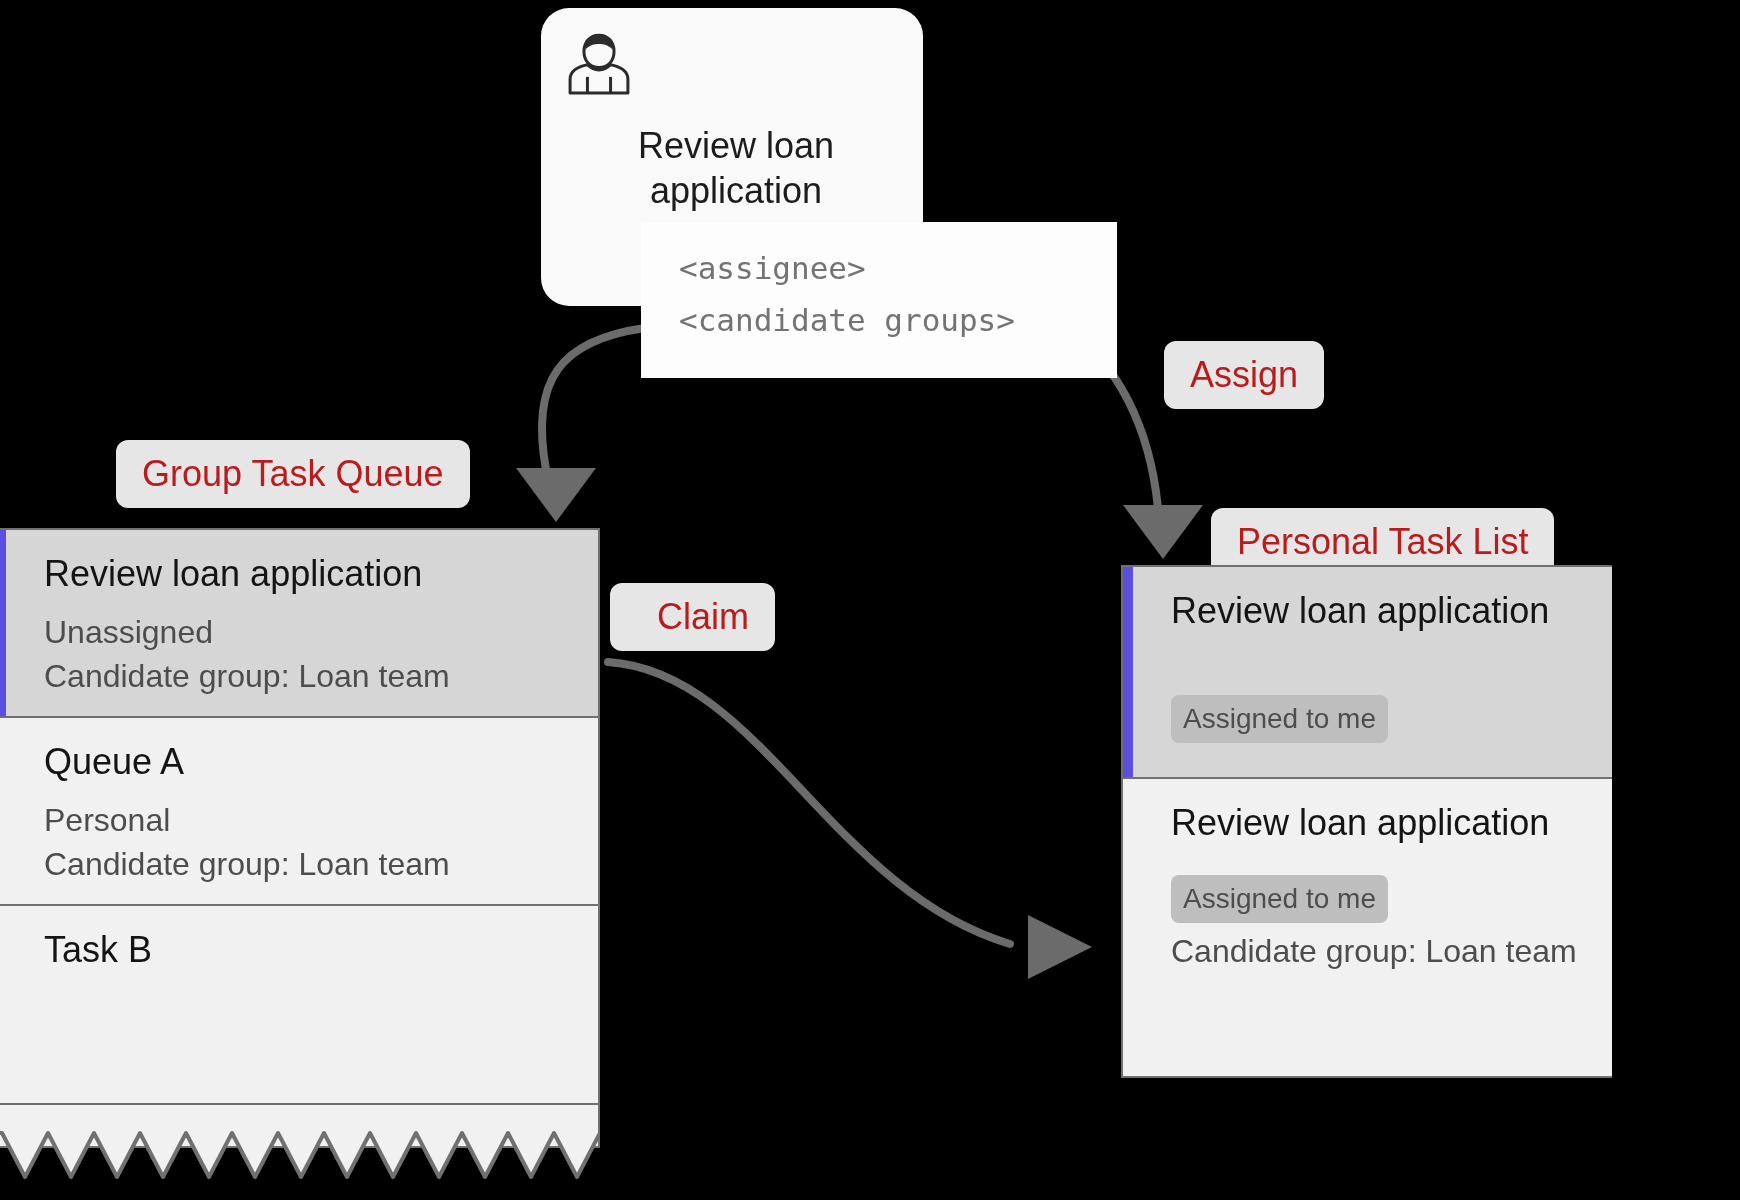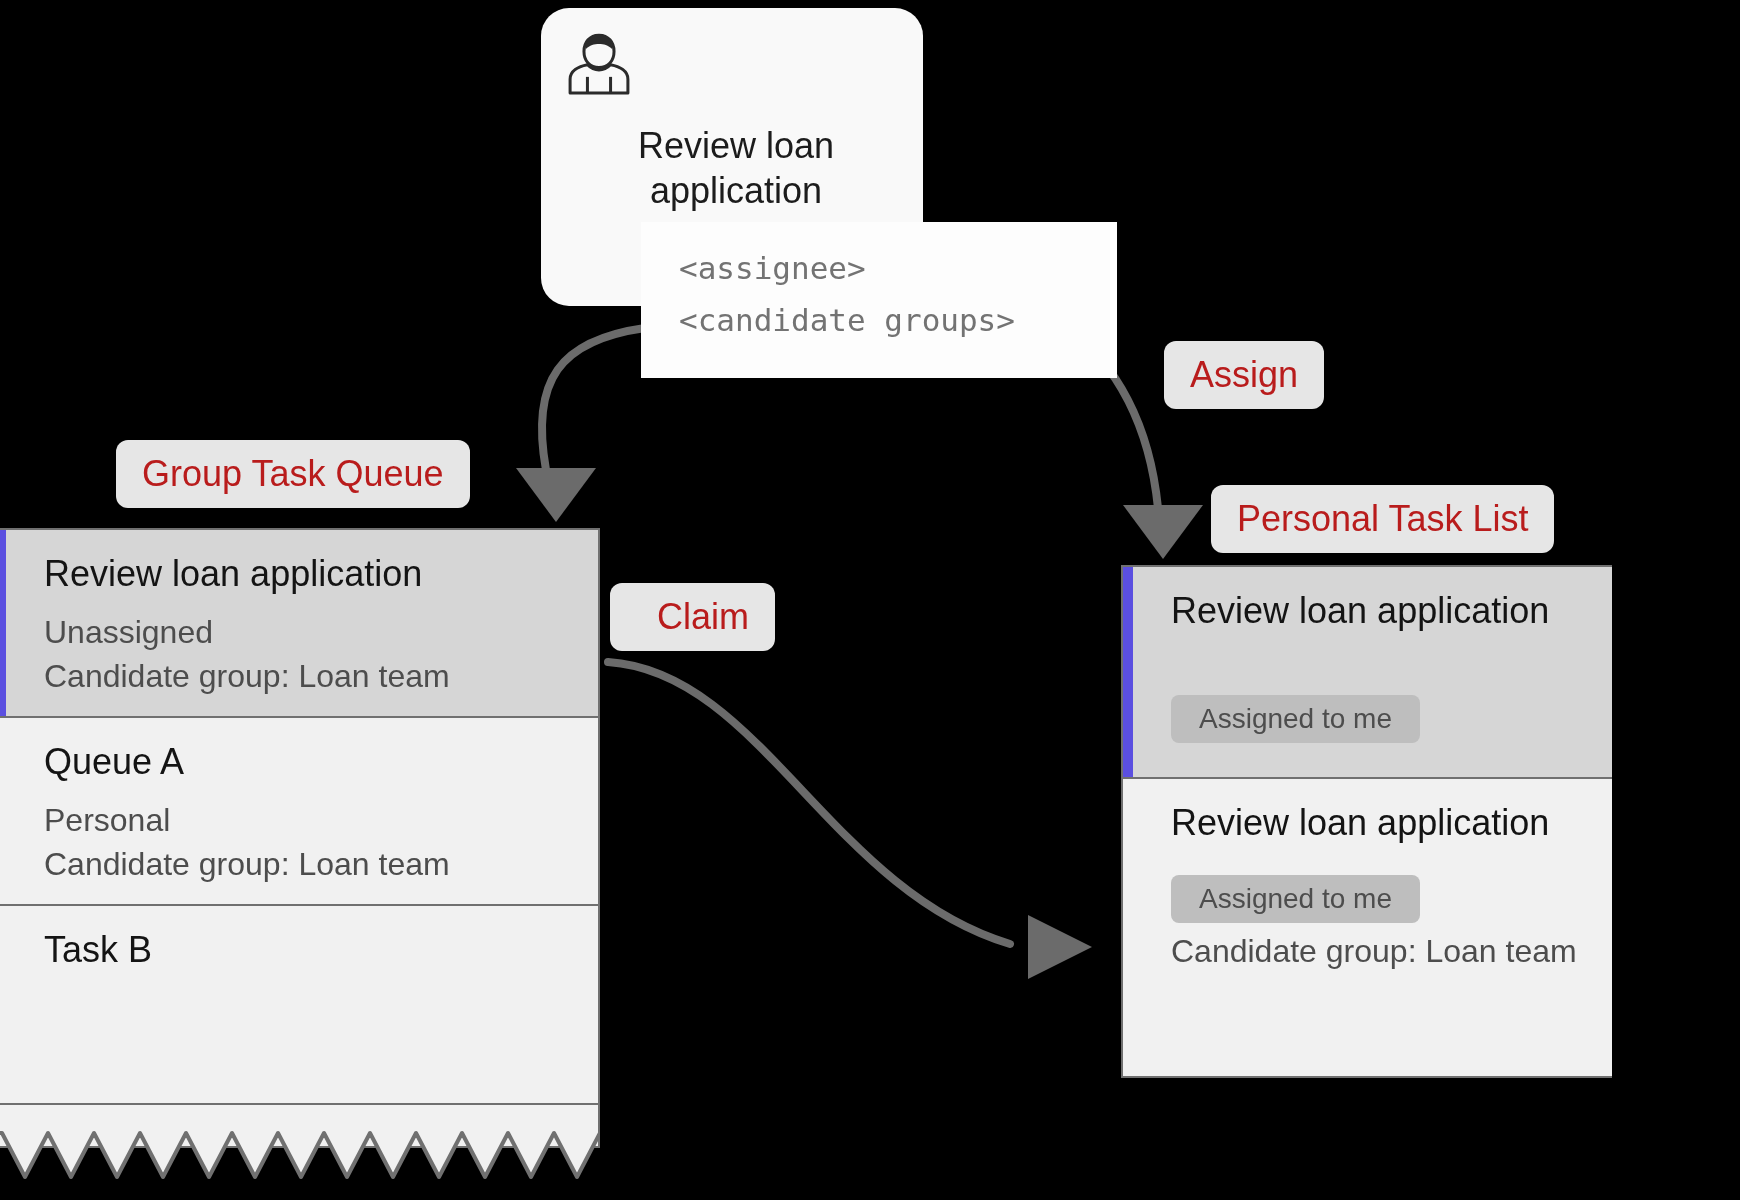--- a/index.html
+++ b/index.html
@@ -81,21 +81,21 @@
     border-radius: 12px;
     color: #b91c1c;
     font-size: 36px;
     line-height: 1;
     padding: 16px 26px;
     white-space: nowrap;
     box-sizing: border-box;
   }
   #pill-assign      { left: 1164px; top: 341px; }
   #pill-group-queue { left: 80px;   top: 440px; margin-left: 36px; }
-  #pill-personal    { left: 1211px; top: 485px; }
+  #pill-personal    { left: 1211px; top: 508px; }
   #pill-claim       { left: 610px;  top: 583px; padding-left: 47px; }
 
   
   .task-list {
     position: absolute;
     box-sizing: border-box;
     border: 2px solid #707070;
     background: #f1f1f1;
   }
   #group-task-queue {
@@ -139,21 +139,21 @@
     line-height: 44px;
     color: #4d4d4d;
   }
   .task-badge {
     display: inline-block;
     background: #bebebe;
     border-radius: 8px;
     color: #4d4d4d;
     font-size: 28px;
     line-height: 1;
-    padding: 10px 28px;
+    padding: 10px 12px;
     margin: 4px 0 6px 0;
   }
 
   
   #group-queue-torn {
     position: absolute;
     left: -4px;
     top: 1103px;
     width: 604px;
     height: 97px;

